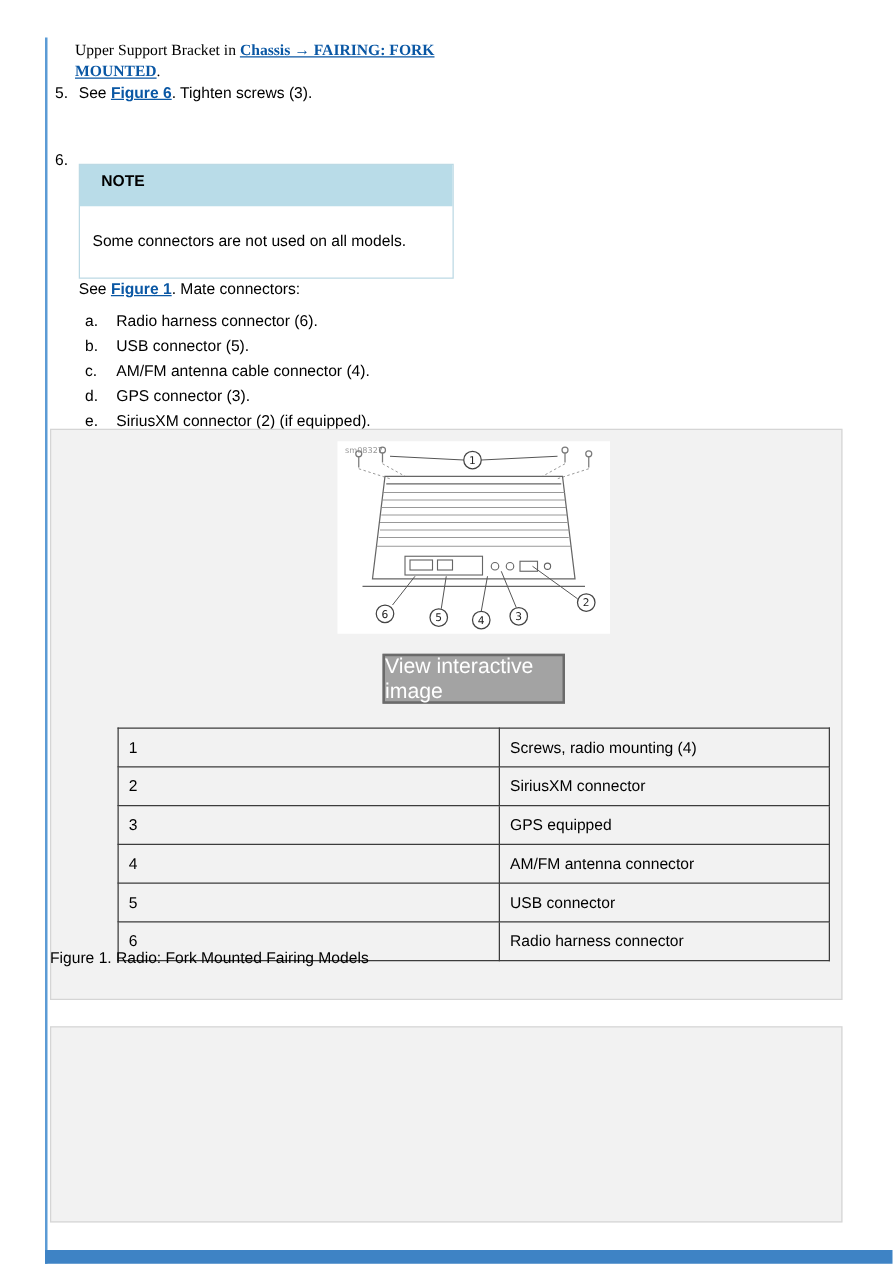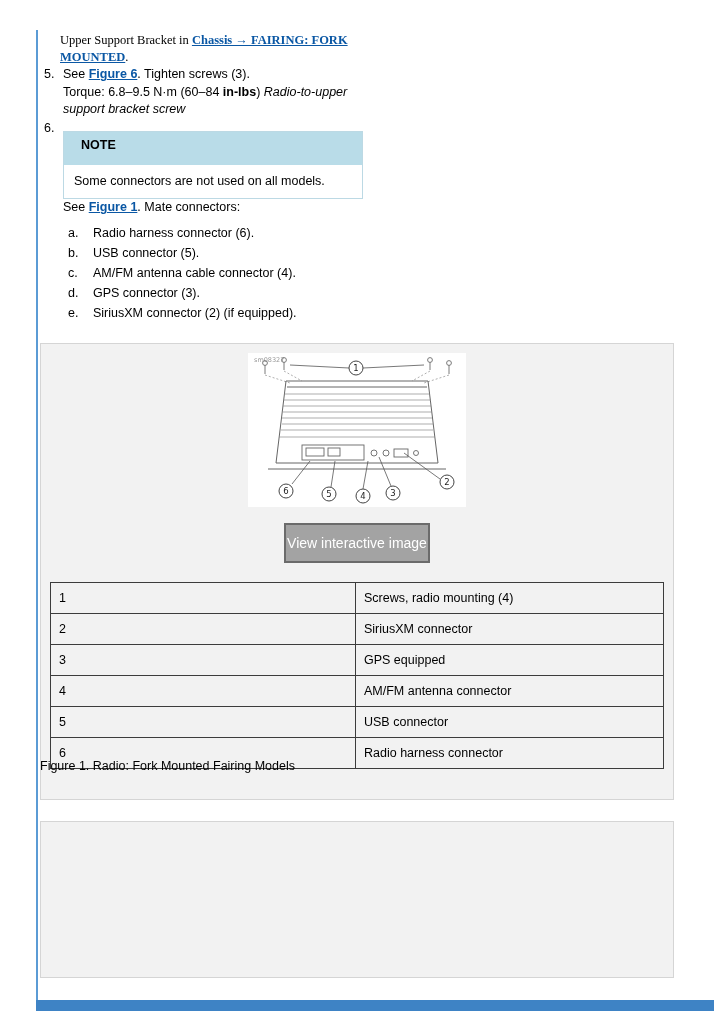--- a/index.html
+++ b/index.html
@@ -20,39 +20,39 @@
   #item5 { position:absolute; left:44px; top:66px; width:340px; line-height:17.5px; display:flex; }
   #item5 .num { width:19px; flex:0 0 19px; }
   #item5 .body { width:305px; }
 
   #item6 { position:absolute; left:44px; top:121px; display:flex; }
   #item6 .num { width:19px; flex:0 0 19px; }
   #item6 .body { width:330px; }
 
   .note { width:300px; margin-top:10px; border:1px solid #bcd9e4; background:#fff; }
   .note-header { height:33px; line-height:27px; background:#b9dce8; font-weight:bold; padding-left:17px; }
-  .note-body { padding:9px 10px; line-height:15px; }
+  .note-body { padding:21px 10px; line-height:15px; }
 
   .see-line { line-height:17px; }
 
   .sublist { margin-top:7px; margin-left:5px; }
   .subitem { display:flex; line-height:20px; }
   .sub-letter { width:25px; flex:0 0 25px; }
 
   .figure-box { position:absolute; left:40px; background:#f2f2f2; border:1px solid #d5d5d5; }
-  #figure1 { top:343px; width:634px; height:457px; }
+  #figure1 { top:343px; width:634px; height:457px;padding-left:44px; }
   #figure2 { top:821px; width:634px; height:157px; }
 
   .diagram-wrap { width:218px; height:154px; margin:9px auto 0; background:#ffffff; }
 
   .interactive-btn {
     display:flex; align-items:center; justify-content:center;
     width:146px; height:40px; margin:16px auto 0;
     background:#a3a3a3; border:2px solid #6b6b6b; color:#ffffff;
-    font-size:14px; cursor:pointer;
+    font-size:17px; cursor:pointer;
   }
 
   .fig-table-wrap { margin:19px 9px 0 9px; }
   table.fig-table { width:100%; border-collapse:collapse; table-layout:fixed; }
   table.fig-table td {
     border:1px solid #3c3c3c; height:31px; padding:0 4px 0 8px;
     vertical-align:middle; font-size:12.5px; background:transparent;
   }
   col.c1 { width:305px; }
 
@@ -66,21 +66,20 @@
 <div class="rule-left"></div>
 
 <div id="intro">
   <span>Upper Support Bracket in </span><a class="doclink">Chassis → FAIRING: FORK MOUNTED</a><span>.</span>
 </div>
 
 <div id="item5">
   <span class="num">5.</span>
   <div class="body">
     <div><span>See </span><a class="doclink">Figure 6</a><span>. Tighten screws (3).</span></div>
-    <div><span>Torque: 6.8–9.5 N·m (60–84 </span><b>in-lbs</b><span>) </span><i>Radio-to-upper support bracket screw</i></div>
   </div>
 </div>
 
 <div id="item6">
   <span class="num">6.</span>
   <div class="body">
     <div class="note">
       <div class="note-header"><span>NOTE</span></div>
       <div class="note-body">Some connectors are not used on all models.</div>
     </div>

